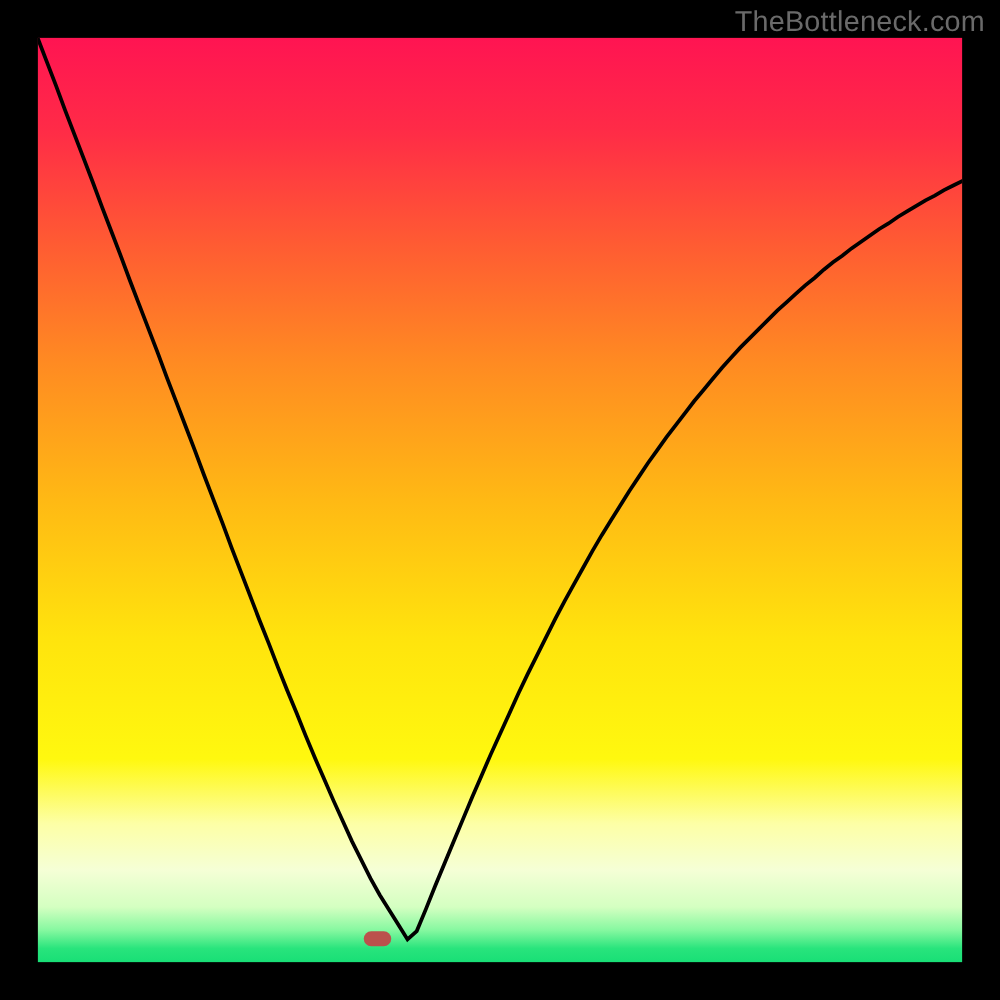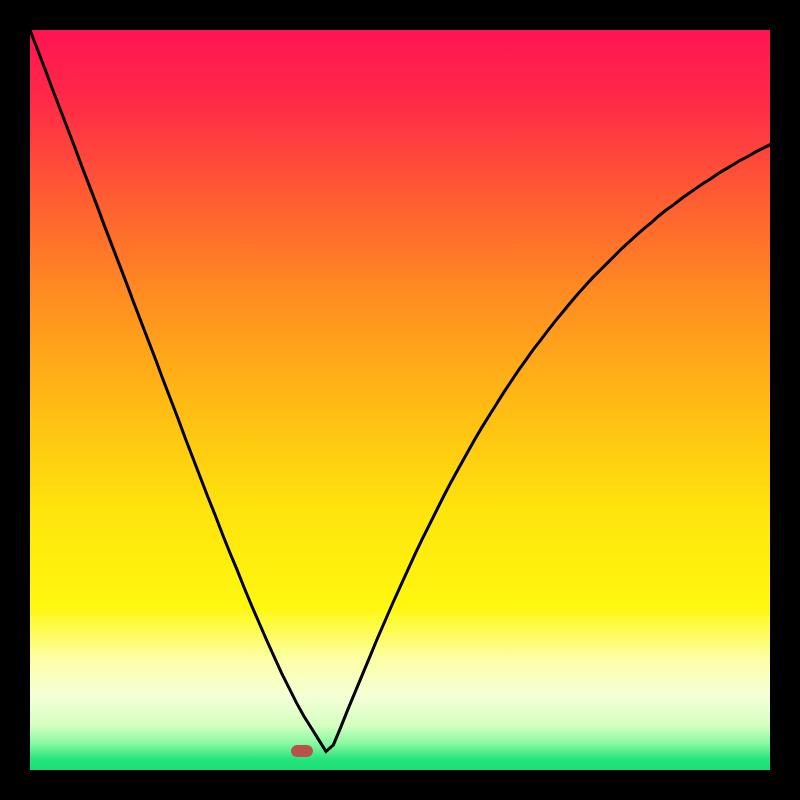--- a/index.html
+++ b/index.html
@@ -50,20 +50,21 @@
     border-radius: 6px;
     background: #bb514c;
     transform: translate(-50%, -50%);
     z-index: 3;
   }
 </style>
 </head>
 <body>
 
 <div class="frame">
+  <div class="watermark">TheBottleneck.com</div>
 
   <div class="plot">
     <svg class="gradient" viewBox="0 0 740 740" preserveAspectRatio="none">
       <defs>
         <linearGradient id="bg-grad" x1="0" y1="0" x2="0" y2="1">
             <stop offset="0%" stop-color="#ff1452"></stop>
             <stop offset="10%" stop-color="#ff2b47"></stop>
             <stop offset="22%" stop-color="#ff5a33"></stop>
             <stop offset="35%" stop-color="#ff8a22"></stop>
             <stop offset="50%" stop-color="#ffb914"></stop>

